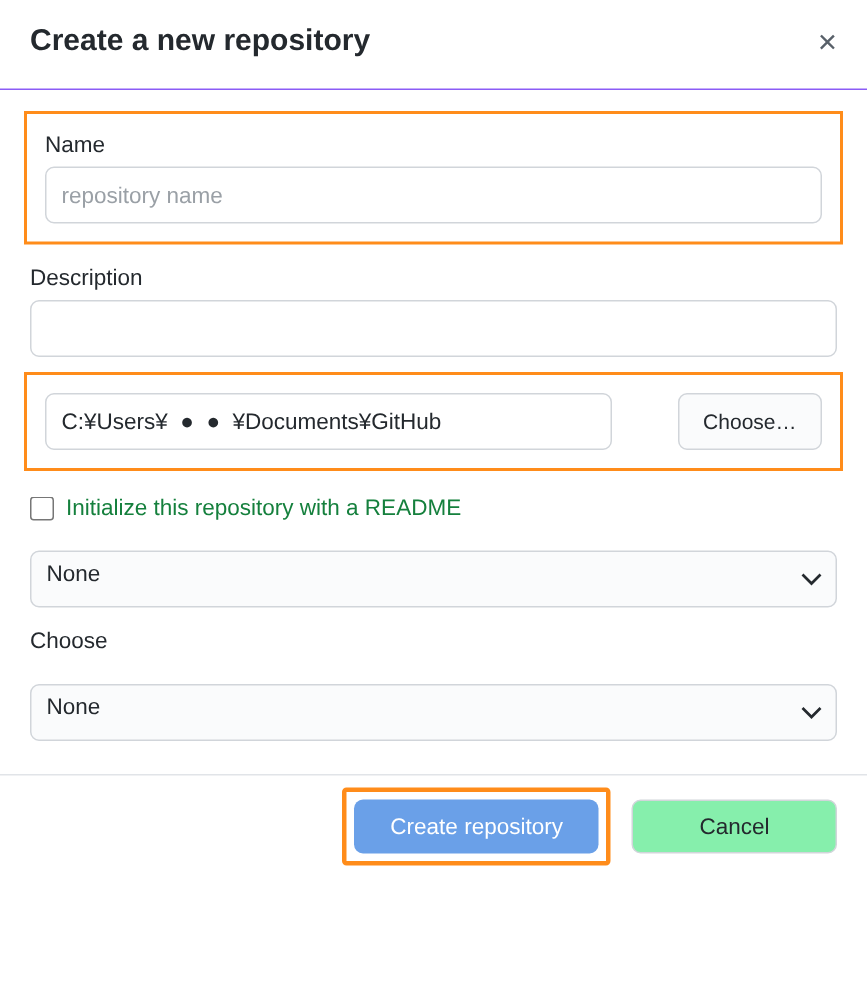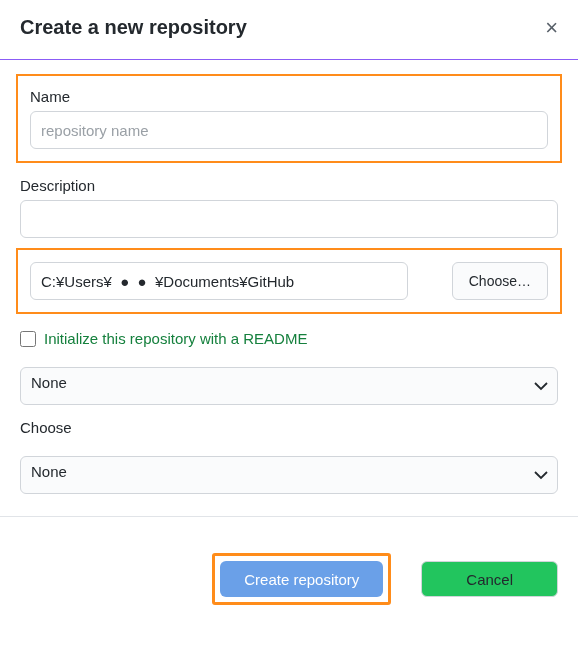--- a/index.html
+++ b/index.html
@@ -120,21 +120,21 @@
       position: absolute;
       right: 10px;
       top: 50%;
       transform: translateY(-50%);
       pointer-events: none;
       color: #24292e;
     }
     .chevron svg { display: block; }
     .dialog-footer {
       border-top: 1px solid #e1e4e8;
-      padding: 36px 20px 22px 20px;
+      padding: 8px 20px 22px 20px;
       display: flex;
       justify-content: flex-end;
       gap: 14px;
     }
     .primary-wrap {
       border: 3px solid #ff8c1a;
       border-radius: 3px;
       padding: 5px;
       display: inline-block;
     }
@@ -142,30 +142,29 @@
       background: #6aa0e8;
       color: #fff;
       border: none;
       height: 36px;
       padding: 0 24px;
       border-radius: 6px;
       font-size: 15px;
       cursor: pointer;
     }
     .cancel-btn {
-      background: #22c55e;
+      background: #86efac;
       border: 1px solid #d1d5da;
       color: #24292e;
       height: 36px;
       padding: 0 44px;
       border-radius: 6px;
       font-size: 15px;
       cursor: pointer;
       align-self: center;
-      margin-left: 16px;
     }
   </style>
 </head>
 <body>
 
 <div class="dialog-header">
   <span class="dialog-title">Create a new repository</span>
   <button class="close-btn">×</button>
 </div>
 

